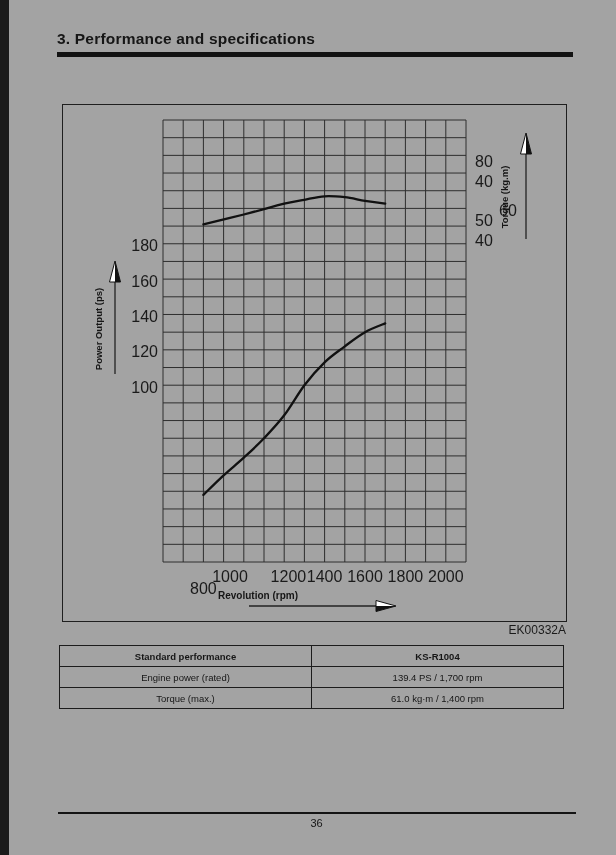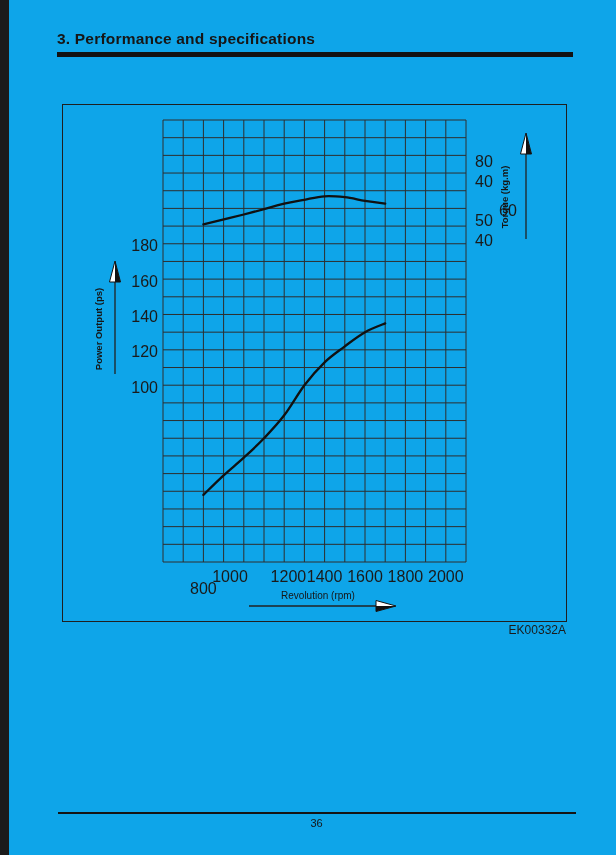--- a/index.html
+++ b/index.html
@@ -1,33 +1,33 @@
 <!DOCTYPE html>
 <html><head>
 <meta charset="utf-8">
 <style>
   html,body{margin:0;padding:0;background:#e8e8e8;}
   .page{
-    position:relative; width:616px; height:855px; background:#0ea5e9;
+    position:relative; width:616px; height:855px; background:#a3a3a3;
     font-family:"Liberation Sans","DejaVu Sans",sans-serif; color:#161616;
     overflow:hidden;
   }
   .binding-bar{position:absolute;left:0;top:0;width:9px;height:855px;background:#1b1b1b;}
   .doc-title{position:absolute;left:57px;top:30px;font-size:15.5px;font-weight:bold;letter-spacing:.2px;}
   .title-rule{position:absolute;left:57px;top:52px;width:516px;height:4.5px;background:#121212;}
   .doc-subtitle{position:absolute;left:57px;top:72px;font-size:10.5px;font-weight:bold;}
   .chart-frame{position:absolute;left:62px;top:104px;width:503px;height:516px;border:1px solid #1f1f1f;}
   .chart-frame svg{position:absolute;left:0;top:0;}
   .tick{position:absolute;font-size:16px;color:#1a1a1a;white-space:nowrap;}
   .tick.yl{width:48px;text-align:right;}
   .tick.yr{width:30px;text-align:left;}
   .tick.xt{width:44px;text-align:center;}
   .vlabel{position:absolute;width:120px;height:14px;text-align:center;font-size:9.5px;font-weight:bold;
           transform:rotate(-90deg);transform-origin:center;white-space:nowrap;}
-  .hlabel{position:absolute;width:200px;text-align:center;font-size:10px;font-weight:normal;}
+  .hlabel{position:absolute;width:200px;font-size:10px;font-weight:bold;}
   .figure-code{position:absolute;left:62px;top:623px;width:504px;text-align:right;font-size:12px;color:#1a1a1a;}
   .spec-table{position:absolute;left:59px;top:645px;width:505px;border-collapse:collapse;
               font-size:9.5px;color:#161616;table-layout:fixed;}
   .spec-table td{border:1px solid #1c1c1c;text-align:center;height:20px;padding:0;}
   .spec-table{border:1.5px solid #1c1c1c;}
   .spec-table .hdr td{font-weight:bold;}
   .footer-rule{position:absolute;left:58px;top:812px;width:518px;height:1.5px;background:#141414;}
   .page-number{position:absolute;left:57px;top:817px;width:519px;text-align:center;font-size:11px;}
 </style>
 </head>
@@ -88,16 +88,32 @@
         <span class="tick xt" style="left: 199.2px; top: 463px; text-align: right;">1200</span>
         <span class="tick xt" style="left: 239.6px; top: 463px;">1400</span>
         <span class="tick xt" style="left: 280px; top: 463px;">1600</span>
         <span class="tick xt" style="left: 320.4px; top: 463px;">1800</span>
         <span class="tick xt" style="left: 360.8px; top: 463px;">2000</span>
       </div>
   </div>
 
   <div class="figure-code">EK00332A</div>
 
+  <table class="spec-table">
+    <tbody>
+        <tr class="hdr">
+      <td>Standard performance</td>
+      <td>KS-R1004</td>
+    </tr>
+    <tr>
+      <td>Engine power (rated)</td>
+      <td>139.4 PS / 1,700 rpm</td>
+    </tr>
+    <tr>
+      <td>Torque (max.)</td>
+      <td>61.0 kg·m / 1,400 rpm</td>
+    </tr>
+  </tbody>
+    </table>
 
   <div class="footer-rule"></div>
   <div class="page-number">36</div>
 </div>
 
 </body></html>

